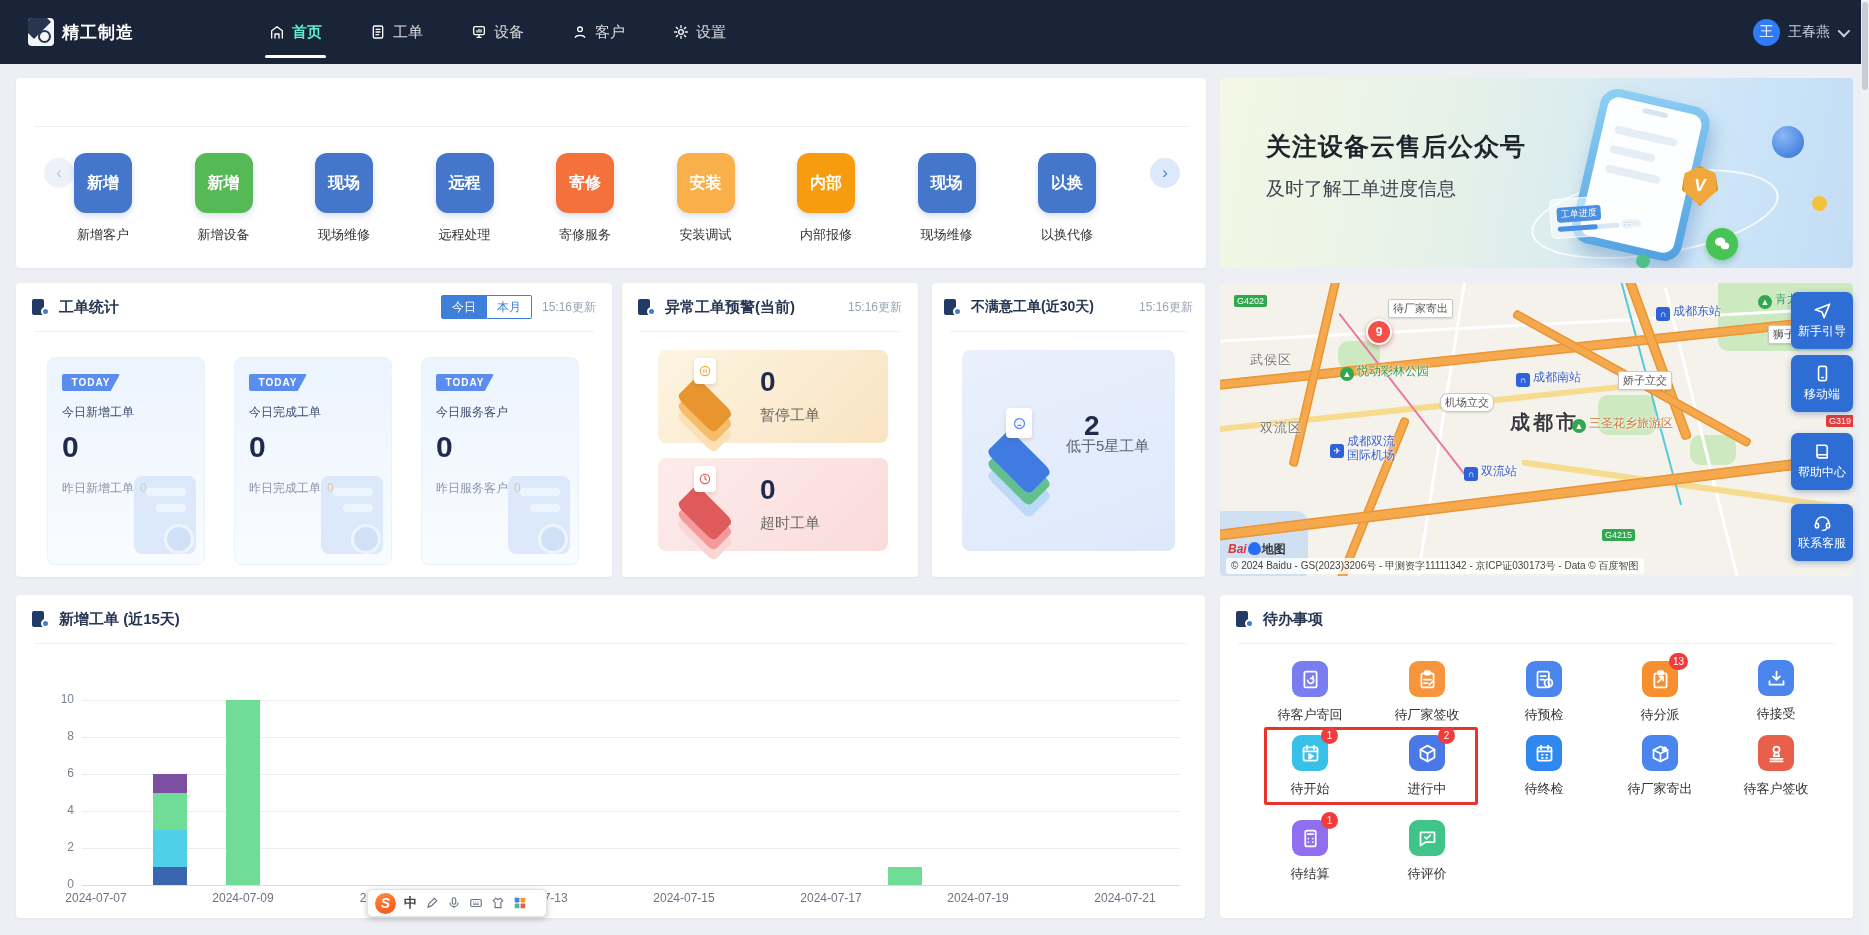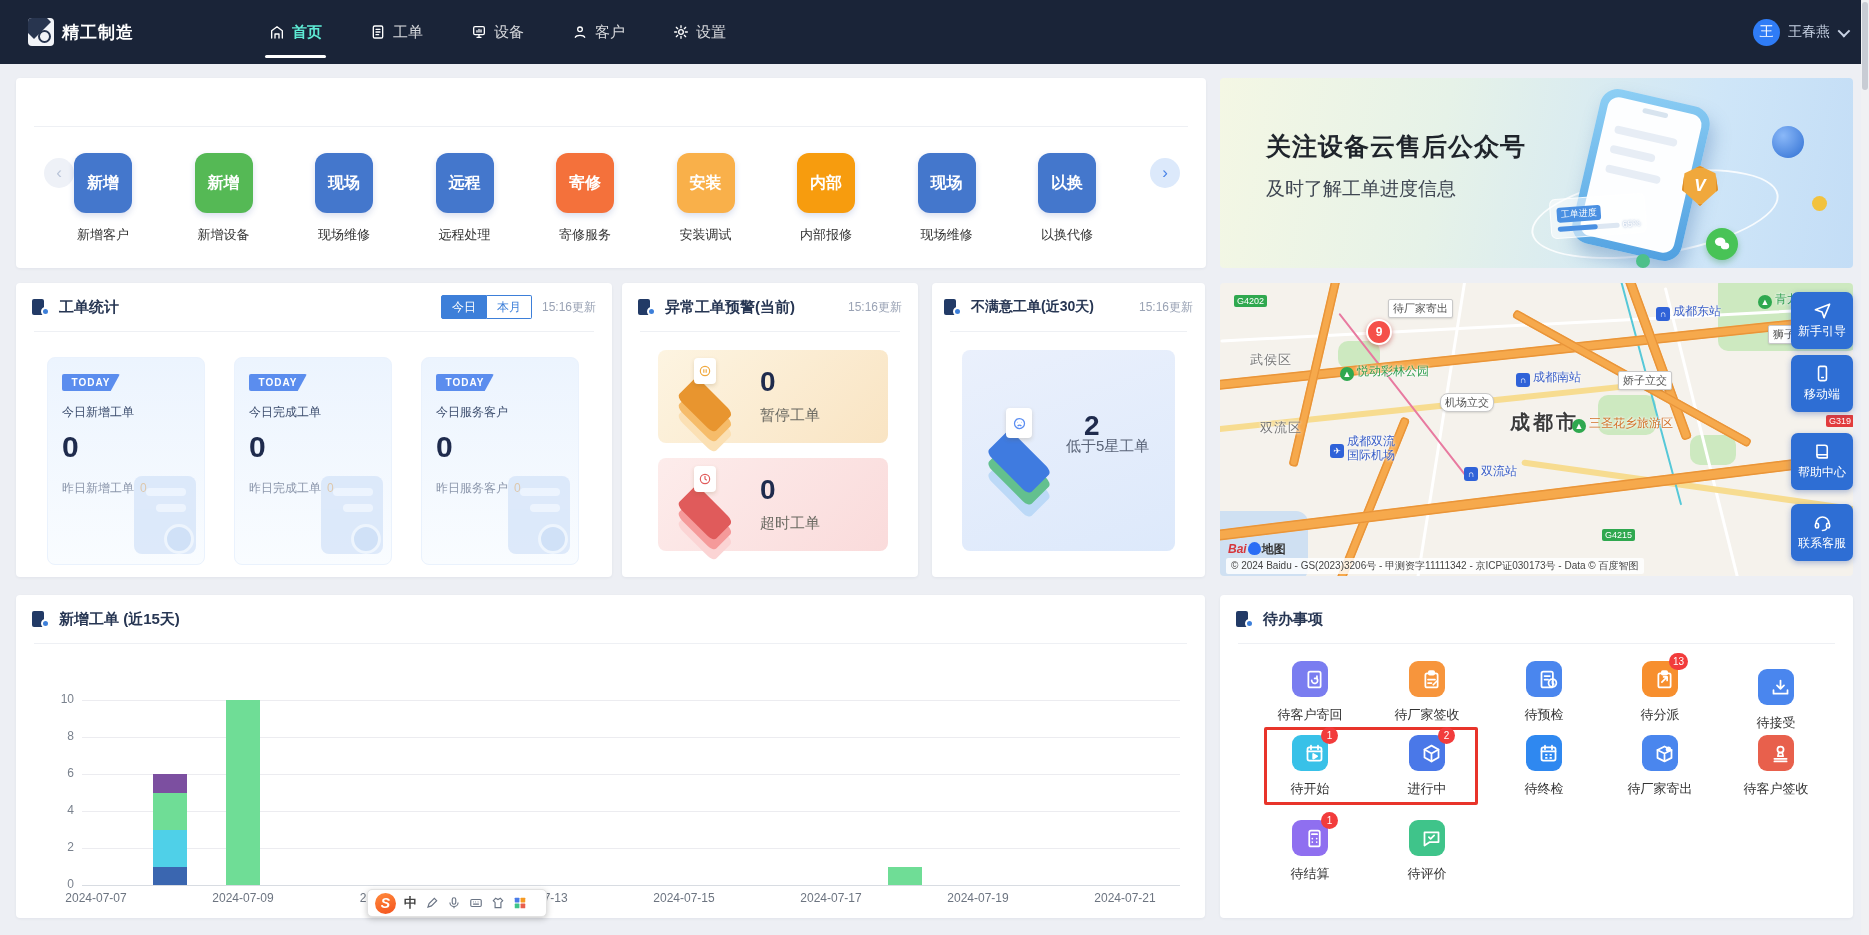--- a/index.html
+++ b/index.html
@@ -123,21 +123,21 @@
   .xtick { position:absolute; width:100px; text-align:center; font-size:12px; color:#6c7480; top:296px; }
   .barseg { position:absolute; }
   
   .ime { position:absolute; left:367px; top:889px; width:180px; height:28px; background:#fff; border:1px solid #e2e2e2; border-radius:5px;
     box-shadow:0 2px 6px rgba(0,0,0,.22); display:flex; align-items:center; gap:8px; padding:0 7px; z-index:30; }
   .ime-s { width:21px; height:21px; border-radius:50%; background:linear-gradient(160deg,#ff8a3c,#f4531e); color:#fff; font-weight:bold; font-style:italic; font-size:14px; display:flex; align-items:center; justify-content:center; }
   .ime-zh { font-size:13px; color:#444; font-weight:bold; }
   .ime svg { width:14px; height:14px; }
   
   .todo-item { position:absolute; width:110px; text-align:center; cursor:pointer; }
-  .todo-icon { width:36px; height:36px; border-radius:9px; margin:0 auto; display:flex; align-items:center; justify-content:center; position:relative;padding-left:8px; }
+  .todo-icon { width:36px; height:36px; border-radius:9px; margin:0 auto; display:flex; align-items:center; justify-content:flex-start; position:relative;padding-left:8px; }
   .todo-icon svg { width:21px; height:21px; }
   .todo-label { margin-top:9px; font-size:13px; color:#333; }
   .badge { position:absolute; top:-8px; right:-10px; min-width:17px; height:17px; padding:0 4px; background:#f23c3c; border-radius:9px; color:#fff; font-size:10px; line-height:17px; text-align:center; }
   .hl-box { position:absolute; border:3px solid #e8342a; border-radius:2px; }
   
   .scroll-track { position:absolute; right:0; top:0; width:8px; height:935px; background:#f0f1f3; }
   .scroll-thumb { position:absolute; right:1px; top:2px; width:6px; height:88px; background:#c8ccd4; border-radius:3px; }
 </style>
 </head>
 <body>
@@ -580,21 +580,21 @@
        <div class="todo-icon" style="background:#f78f2e;">
             <svg viewBox="0 0 24 24" fill="none" stroke="#fff" stroke-width="2" stroke-linecap="round" stroke-linejoin="round">
               <rect x="5" y="5" width="14" height="16" rx="2"></rect>
               <rect x="9" y="2.5" width="6" height="4" rx="1" fill="#fff"></rect>
               <path d="M9 15l6-6M15 13V9h-4"></path>
             </svg>
             <div class="badge">13</div>
           </div>
        <div class="todo-label">待分派</div>
      </div>
-        <div class="todo-item" style="left:501px;top:74px;">
+        <div class="todo-item" style="left:501px;top:65px;">
        <div class="todo-icon" style="background:#4a86ee;">
             <svg viewBox="0 0 24 24" fill="none" stroke="#fff" stroke-width="2" stroke-linecap="round" stroke-linejoin="round">
               <path d="M12 4v9M8 9.5l4 4 4-4"></path>
               <path d="M4 15v4h16v-4"></path>
             </svg>
           </div>
        <div class="todo-label">待接受</div>
      </div>
         <div class="todo-item" style="left:35px;top:140px;">
        <div class="todo-icon" style="background:#38c1e8;">

